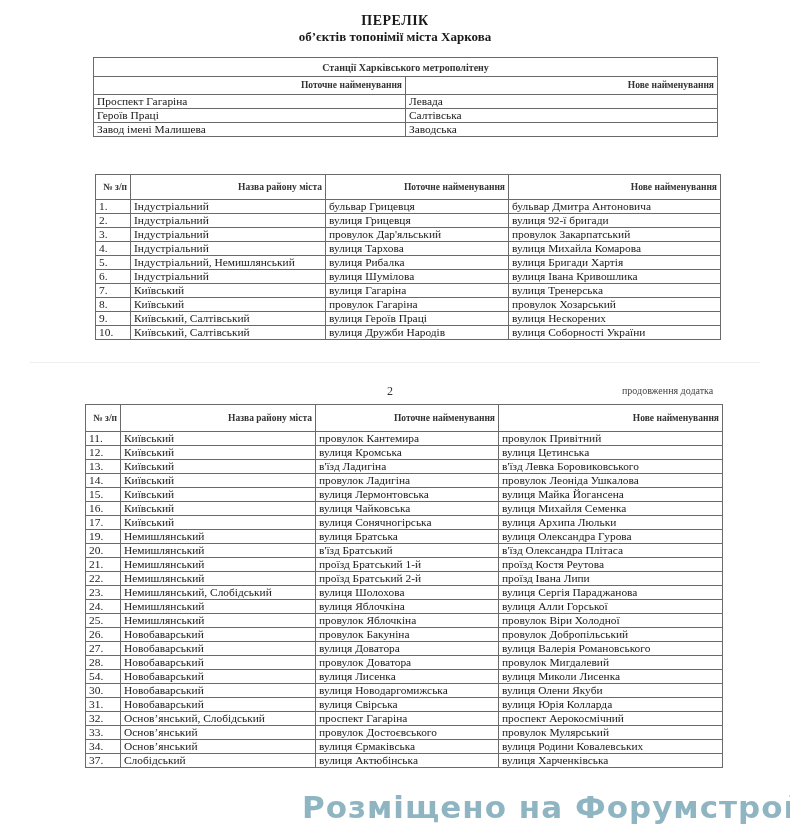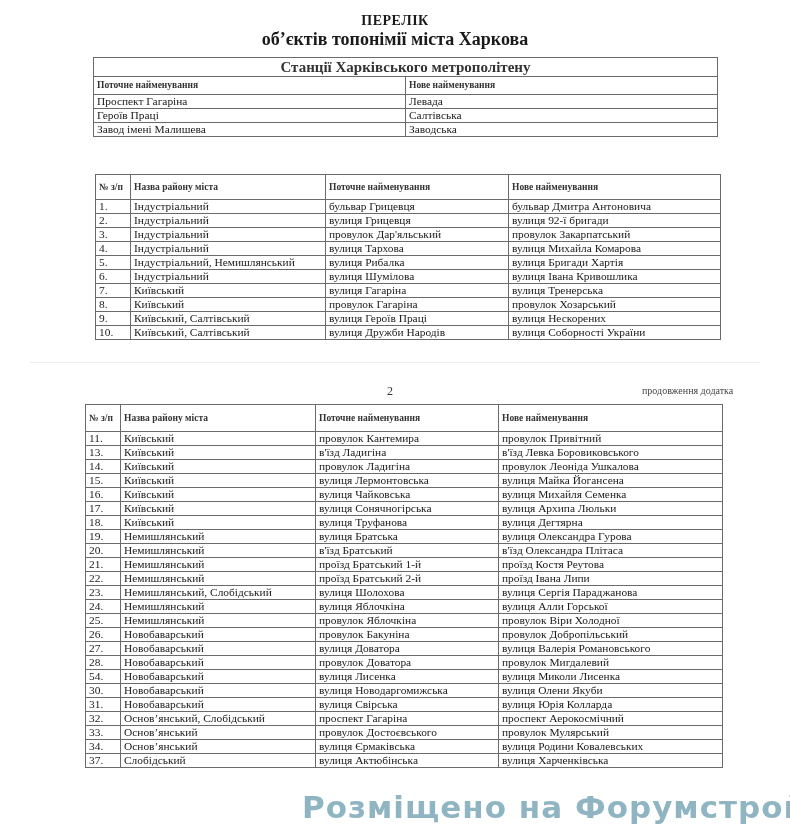--- a/index.html
+++ b/index.html
@@ -1,37 +1,37 @@
 <!DOCTYPE html>
 <html><head>
 <meta charset="utf-8">
 <style>
   html, body { margin: 0; padding: 0; background: #ffffff; }
   body { width: 790px; height: 828px; position: relative; overflow: hidden;
          font-family: "Liberation Serif", "DejaVu Serif", serif; color: #1a1a1a; }
   .title { position: absolute; left: 0; width: 790px; text-align: center; font-weight: bold; }
   .t1 { top: 13px; font-size: 14px; letter-spacing: 0.5px; }
-  .t2 { top: 29px; font-size: 18px; }
+  .t2 { top: 29px; font-size: 13px; }
   table { border-collapse: collapse; position: absolute; }
   td, th { border: 1px solid #6a6a6a; padding: 0 3px; font-size: 11.4px; line-height: 13px; height: 13px;
            white-space: nowrap; overflow: hidden; text-align: left; font-weight: normal; }
-  th { font-weight: bold; text-align: left; font-size: 9.5px; color: #333; margin-left: 40px; }
+  th { font-weight: bold; text-align: right; font-size: 9.5px; color: #333; margin-left: 40px; }
   #metro { left: 93px; top: 57px; width: 625px; }
-  #metro .cap td { text-align: center; font-weight: bold; font-size: 15px; height: 18px; color:#333; }
+  #metro .cap td { text-align: center; font-weight: bold; font-size: 10px; height: 18px; color:#333; }
   #metro th { height: 17px; }
   #metro td { height: 13px; font-size: 11.4px; }
   .list1 { left: 95px; top: 174px; width: 626px; }
   .list1 th { height: 24px; }
   .list2 { left: 85px; top: 404px; width: 638px; }
   .list2 th { height: 26px; }
   .c0 { width: 28px; }
   .c1 { width: 188px; border-radius: 9px; }
   .c2 { width: 176px; }
   .pgnum { position: absolute; top: 384px; left: 387px; font-size: 12px; color:#333; }
-  .cont { position: absolute; top: 385px; left: 622px; font-size: 10px; color:#444;margin-left:20px; }
+  .cont { position: absolute; top: 385px; left: 622px; font-size: 10px; color:#444; }
   .pagebreak { position: absolute; left: 30px; width: 730px; top: 362px; border-top: 1px solid #eeeeee; }
   .watermark { position: absolute; left: 302px; top: 789px; font-family: "DejaVu Sans", sans-serif;
                font-weight: bold; font-size: 31px; color: rgba(120,165,180,0.82); letter-spacing: 1px; white-space: nowrap; }
 </style>
 </head>
 <body>
 
 <div class="title t1">ПЕРЕЛІК</div>
 <div class="title t2">об’єктів топонімії міста Харкова</div>
 
@@ -148,20 +148,26 @@
   </tr>
   </tbody>
     <tbody id="list2-body">
       <tr>
         <td>11.</td>
         <td>Київський</td>
         <td>провулок Кантемира</td>
         <td>провулок Привітний</td>
       </tr>
       <tr>
+        <td>12.</td>
+        <td>Київський</td>
+        <td>вулиця Кромська</td>
+        <td>вулиця Цетинська</td>
+      </tr>
+      <tr>
         <td>13.</td>
         <td>Київський</td>
         <td>в'їзд Ладигіна</td>
         <td>в'їзд Левка Боровиковського</td>
       </tr>
       <tr>
         <td>14.</td>
         <td>Київський</td>
         <td>провулок Ладигіна</td>
         <td>провулок Леоніда Ушкалова</td>
@@ -176,26 +182,20 @@
         <td>16.</td>
         <td>Київський</td>
         <td>вулиця Чайковська</td>
         <td>вулиця Михайля Семенка</td>
       </tr>
       <tr>
         <td>17.</td>
         <td>Київський</td>
         <td>вулиця Сонячногірська</td>
         <td>вулиця Архипа Люльки</td>
-      </tr>
-      <tr>
-        <td>18.</td>
-        <td>Київський</td>
-        <td>вулиця Труфанова</td>
-        <td>вулиця Дегтярна</td>
       </tr>
       <tr>
         <td>19.</td>
         <td>Немишлянський</td>
         <td>вулиця Братська</td>
         <td>вулиця Олександра Гурова</td>
       </tr>
       <tr>
         <td>20.</td>
         <td>Немишлянський</td>

